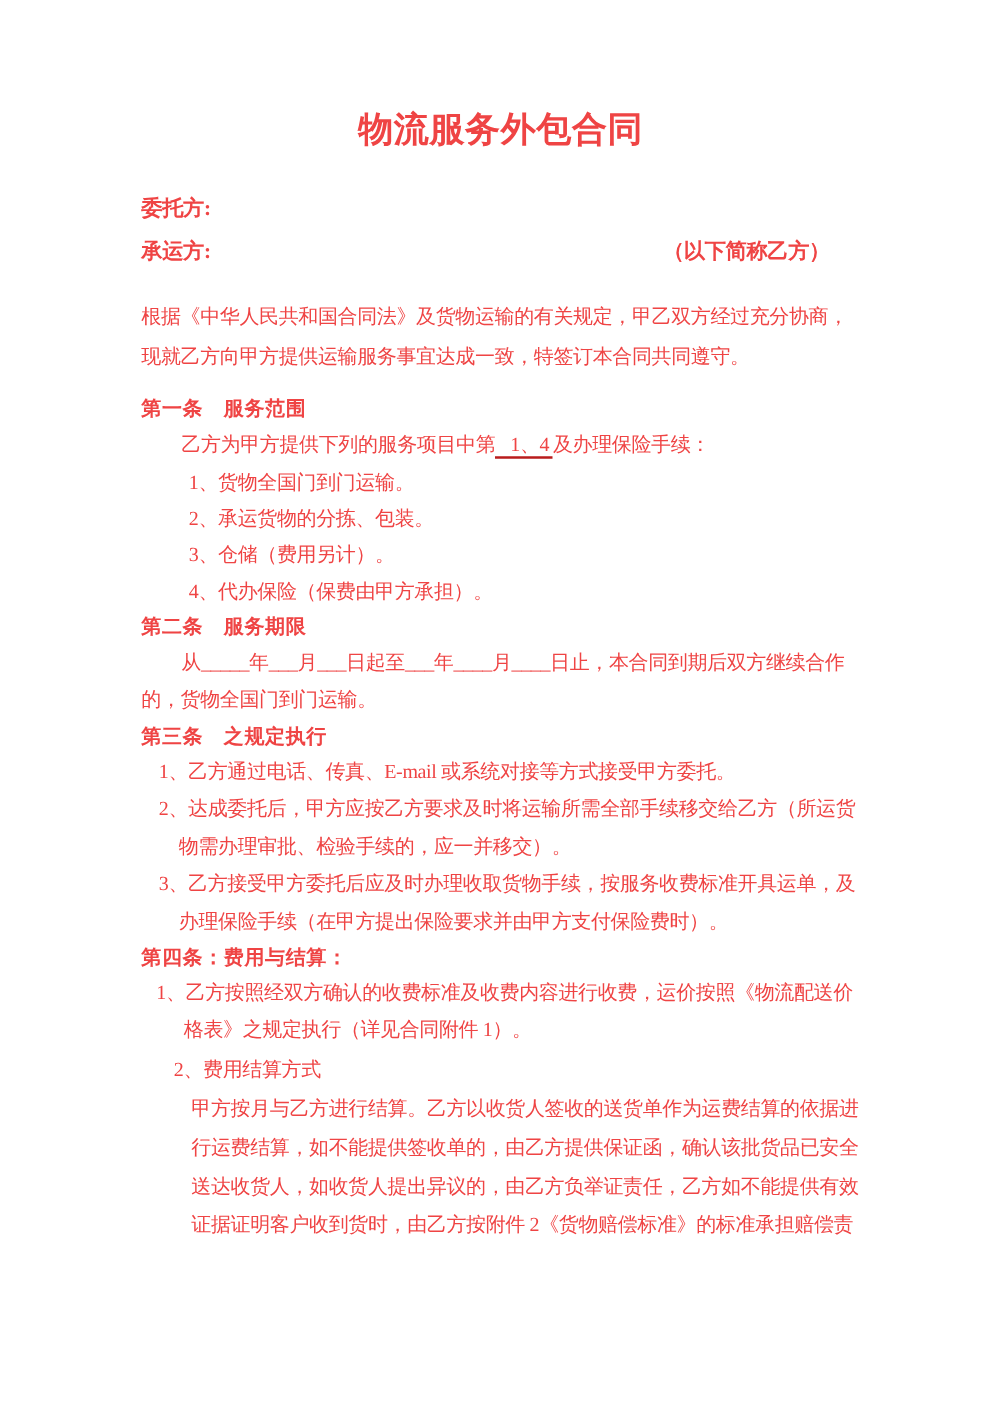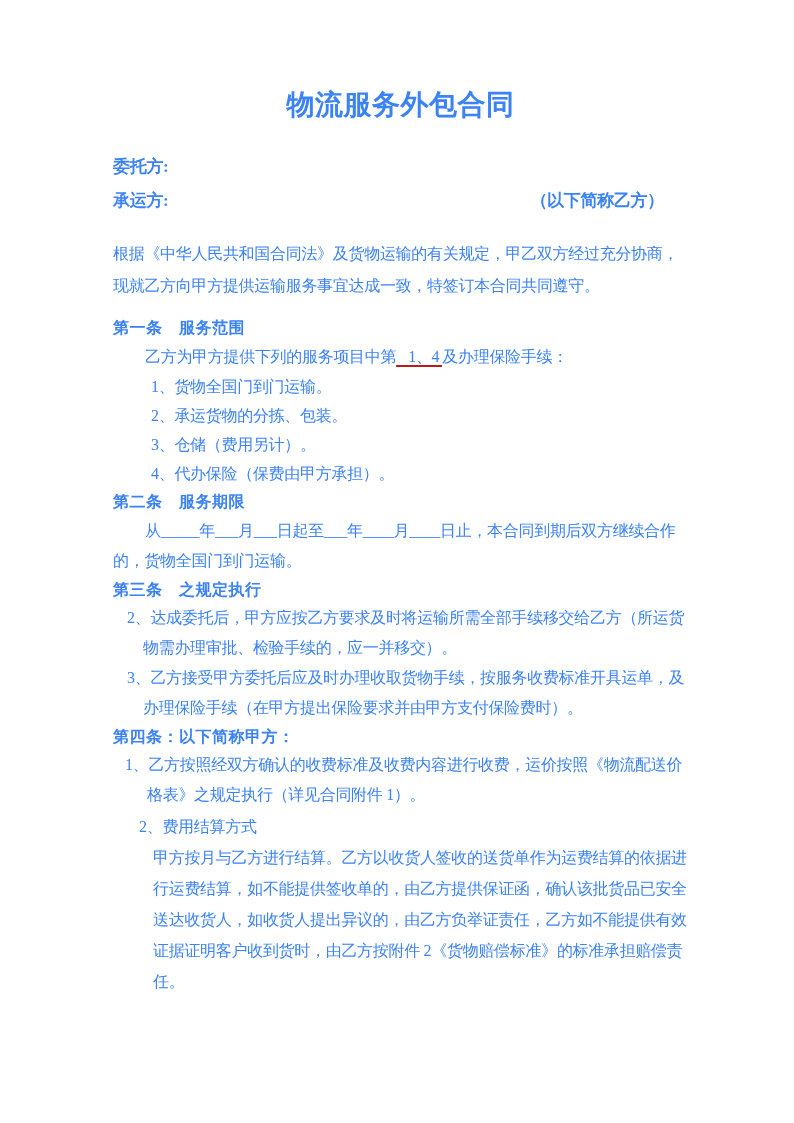--- a/index.html
+++ b/index.html
@@ -1,20 +1,20 @@
 <!DOCTYPE html>
 <html><head>
 <meta charset="utf-8">
 <style>
   html,body { margin:0; padding:0; background:#ffffff; }
   .page {
     position:relative;
     width:794px; height:994px;
     background:#ffffff;
-    color:#3b82f6;
+    color:#ef4444;
     font-family:"Liberation Serif","DejaVu Serif",serif;
     overflow:hidden;
   }
   .content {
     position:absolute; top:0; left:113px; right:106px;
     font-size:16px; letter-spacing:-0.3px;
   }
   h1,h2,p,div { margin:0; padding:0; }
 
   .title {
@@ -86,24 +86,25 @@
     <p class="s1-intro"><span>乙方为甲方提供下列的服务项目中第</span><span class="blank-underline">1、4</span><span>及办理保险手续：</span></p>
     <p class="s1-item">1、货物全国门到门运输。</p>
     <p class="s1-item">2、承运货物的分拣、包装。</p>
     <p class="s1-item">3、仓储（费用另计）。</p>
     <p class="s1-item">4、代办保险（保费由甲方承担）。</p>
 
     <h2 class="sec-heading h2c">第二条　服务期限</h2>
     <p class="s2-body">从_____年___月___日起至___年____月____日止，本合同到期后双方继续合作的，货物全国门到门运输。</p>
 
     <h2 class="sec-heading h3c">第三条　之规定执行</h2>
+    <p class="s3-item">1、乙方通过电话、传真、E-mail 或系统对接等方式接受甲方委托。</p>
     <p class="s3-item">2、达成委托后，甲方应按乙方要求及时将运输所需全部手续移交给乙方（所运货物需办理审批、检验手续的，应一并移交）。</p>
     <p class="s3-item">3、乙方接受甲方委托后应及时办理收取货物手续，按服务收费标准开具运单，及办理保险手续（在甲方提出保险要求并由甲方支付保险费时）。</p>
 
-    <h2 class="sec-heading h4c">第四条：以下简称甲方：</h2>
+    <h2 class="sec-heading h4c">第四条：费用与结算：</h2>
     <p class="s4-item1">1、乙方按照经双方确认的收费标准及收费内容进行收费，运价按照《物流配送价格表》之规定执行（详见合同附件 1）。</p>
     <p class="s4-label">2、费用结算方式</p>
     <p class="s4-body">甲方按月与乙方进行结算。乙方以收货人签收的送货单作为运费结算的依据进行运费结算，如不能提供签收单的，由乙方提供保证函，确认该批货品已安全送达收货人，如收货人提出异议的，由乙方负举证责任，乙方如不能提供有效证据证明客户收到货时，由乙方按附件 2《货物赔偿标准》的标准承担赔偿责任。</p>
 
   </div>
 
   <div class="footer">第 1 页 共 5 页</div>
 </div>
 
 </body></html>

